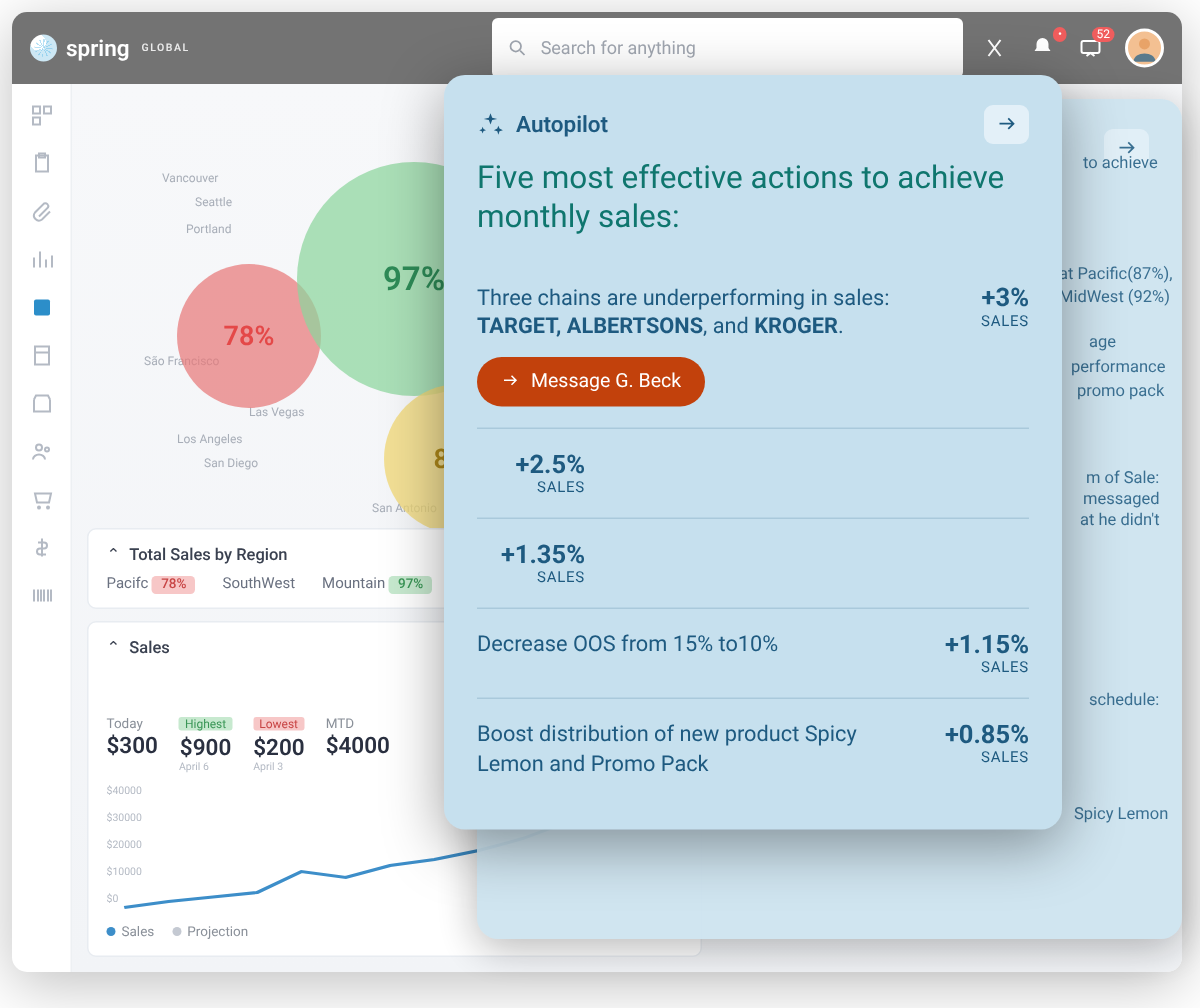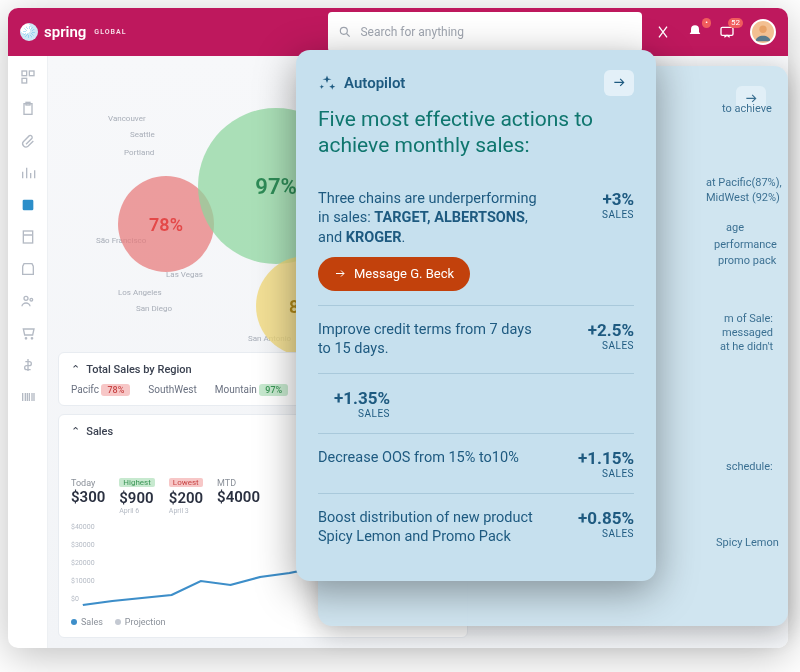--- a/index.html
+++ b/index.html
@@ -1,20 +1,20 @@
 <!DOCTYPE html>
 <html><head>
 <meta charset="utf-8">
 <style>
 * { margin: 0; padding: 0; box-sizing: border-box; font-family: -apple-system, BlinkMacSystemFont, 'Segoe UI', Roboto, sans-serif; }
 body { background: #fff; width: 800px; height: 672px; overflow: hidden; position: relative; }
 
 .app-shell { position: relative; width: 780px; height: 640px; background: #fff; border-radius: 10px; box-shadow: 0 8px 40px rgba(0,0,0,0.25); overflow: hidden; margin: 8px; }
 
-.topbar { height: 48px; background: #be185d; display: flex; align-items: center; padding: 0 12px; gap: 12px; }
+.topbar { height: 48px; background: #737373; display: flex; align-items: center; padding: 0 12px; gap: 12px; }
 .logo { display: flex; align-items: center; gap: 6px; color: #fff; font-weight: 600; font-size: 15px; }
 .logo-ball { width: 18px; height: 18px; border-radius: 50%; background: radial-gradient(circle at 30% 30%, #fff 0%, #fff 30%, #cde8f5 30%, #cde8f5 100%); position: relative; }
 .logo-ball::before { content: ""; position: absolute; inset: 3px; border-radius: 50%; background: repeating-conic-gradient(#4bb4e6 0 10deg, transparent 10deg 30deg); opacity:.4; }
 .logo-sub { font-size: 7px; letter-spacing: 1px; margin-left: 2px; opacity: .85; }
 
 .search { flex: 1; max-width: 380px; margin-left: 190px; height: 40px; background: #fff; border-radius: 4px; display: flex; align-items: center; padding: 0 10px; gap: 8px; color: #8a9099; }
 .search input { border: none; outline: none; flex: 1; font-size: 12px; color: #333; background: transparent; }
 .search input::placeholder { color: #a0a6b0; }
 .magnify { width: 14px; height: 14px; }
 .topbar-right { margin-left: auto; display: flex; align-items: center; gap: 14px; }
@@ -40,34 +40,34 @@
 .card { background: #fff; border: 1px solid #e8ecf1; border-radius: 6px; padding: 10px 12px; }
 .card-h { font-size: 11px; color: #3a4150; display: flex; align-items: center; gap: 6px; font-weight: 500; }
 .legend-row { display: flex; gap: 18px; margin-top: 8px; font-size: 10px; color: #6a7180; }
 .pill { font-size: 9px; padding: 1px 6px; border-radius: 3px; font-weight: 500; }
 .pill.red { background: #f7c7c7; color: #c84545; }
 .pill.green { background: #c7e9cf; color: #3a9656; }
 
 .sales-row { display: flex; gap: 14px; margin-top: 8px; }
 .sales-col { display: flex; flex-direction: column; margin-top: 32px; }
 .sales-lbl { font-size: 9px; color: #8a9099; }
-.sales-val { font-size: 15px; font-weight: 600; color: #2a3040; }
+.sales-val { font-size: 15px; font-weight: 600; color: #2a3040; text-align: center; }
 .sales-tag { font-size: 8px; padding: 0 4px; border-radius: 2px; margin-bottom: 2px; display: inline-block; }
 .tag-high { background: #c7e9cf; color: #3a9656; }
 .tag-low { background: #f7c7c7; color: #c84545; }
 .sub-date { font-size: 7px; color: #b4bac4; }
 
 .chart-area { height: 90px; margin-top: 8px; position: relative; }
 .chart-axis-lbl { position: absolute; left: 0; font-size: 7px; color: #b4bac4; }
 .chart-legend { display: flex; gap: 12px; font-size: 9px; color: #8a9099; margin-top: 4px; }
 .dot { width: 6px; height: 6px; border-radius: 50%; display: inline-block; margin-right: 4px; }
 
 
 .panel-back { position: absolute; top: 66px; right: 12px; width: 470px; height: 560px; background: #cee4f0; border-radius: 14px; box-shadow: 0 6px 28px rgba(0,0,0,0.3); overflow: hidden; opacity:.95; }
-.panel-front { position: absolute; top: 50px; left: 296px; width: 360px; background: #c6e0ee; border-radius: 14px; box-shadow: 0 10px 40px rgba(0,0,0,0.38); padding: 20px 22px; }
+.panel-front { position: absolute; top: 50px; left: 296px; width: 412px; background: #c6e0ee; border-radius: 14px; box-shadow: 0 10px 40px rgba(0,0,0,0.38); padding: 20px 22px; }
 .panel-back-inner { padding: 20px 22px; color: #1e5a80; font-size: 13px; opacity:.9; }
 .panel-head { display: flex; align-items: center; justify-content: space-between; margin-bottom: 10px; }
 .ap-title { display: flex; align-items: center; gap: 8px; color: #1e5a80; font-weight: 600; font-size: 15px; }
 .sparkles { width: 18px; height: 18px; }
 .share-btn { width: 30px; height: 26px; border-radius: 6px; background: #e3f0f8; display: flex; align-items: center; justify-content: center; color: #1e5a80; cursor: pointer; }
 .headline { font-size: 21px; line-height: 1.25; color: #0f766e; font-weight: 400; margin-bottom: 16px; }
 .action { display: flex; justify-content: space-between; align-items: flex-start; gap: 14px; padding: 14px 0; border-top: 1px solid #a9c9db; }
 .action:first-of-type { border-top: none; }
 .action-text { font-size: 14.5px; color: #1e5a80; line-height: 1.35; flex: 1; }
 .action-text b { font-weight: 700; }
@@ -318,21 +318,20 @@
       <div class="action">
         <div class="action-text">Three chains are underperforming in sales: <b>TARGET, ALBERTSONS</b>, and <b>KROGER</b>.<div class="msg-btn"><svg width="12" height="12" viewBox="0 0 24 24" fill="none" stroke="#fff" stroke-width="2">
               <path d="M14 5l6 6-6 6M20 11H4"></path>
             </svg>Message G. Beck</div></div>
         <div class="impact">
           <div class="impact-val">+3%</div>
           <div class="impact-lbl">SALES</div>
         </div>
       </div>
       <div class="action">
-        <div class="action-text">Improve credit terms from 7 days to 15 days.</div>
         <div class="impact">
           <div class="impact-val">+2.5%</div>
           <div class="impact-lbl">SALES</div>
         </div>
       </div>
       <div class="action">
         <div class="impact">
           <div class="impact-val">+1.35%</div>
           <div class="impact-lbl">SALES</div>
         </div>

